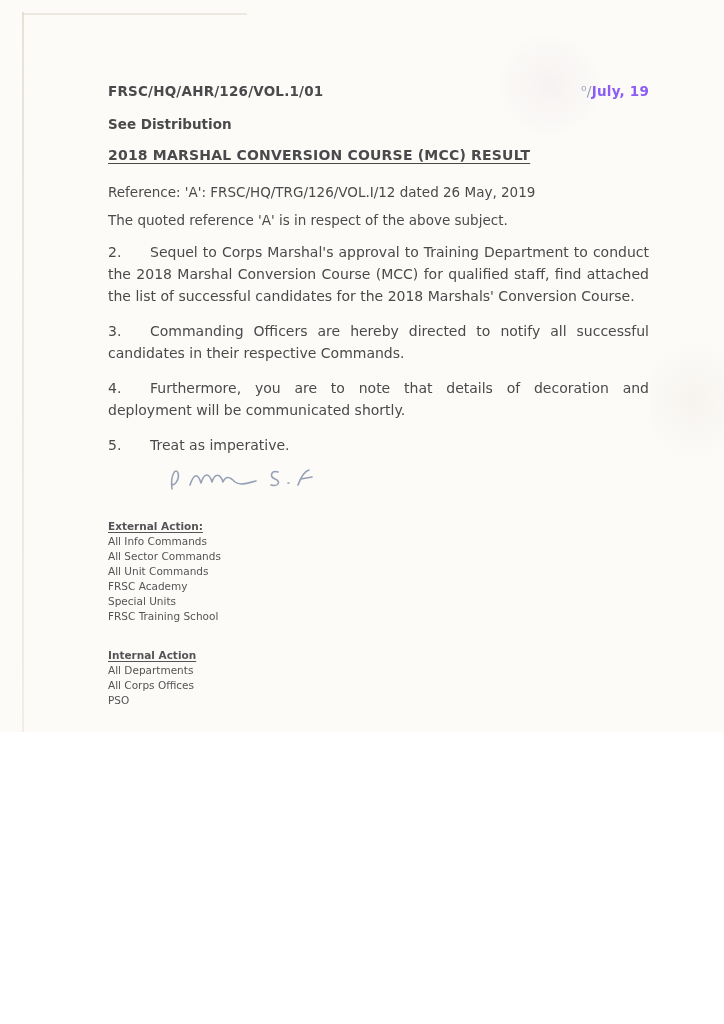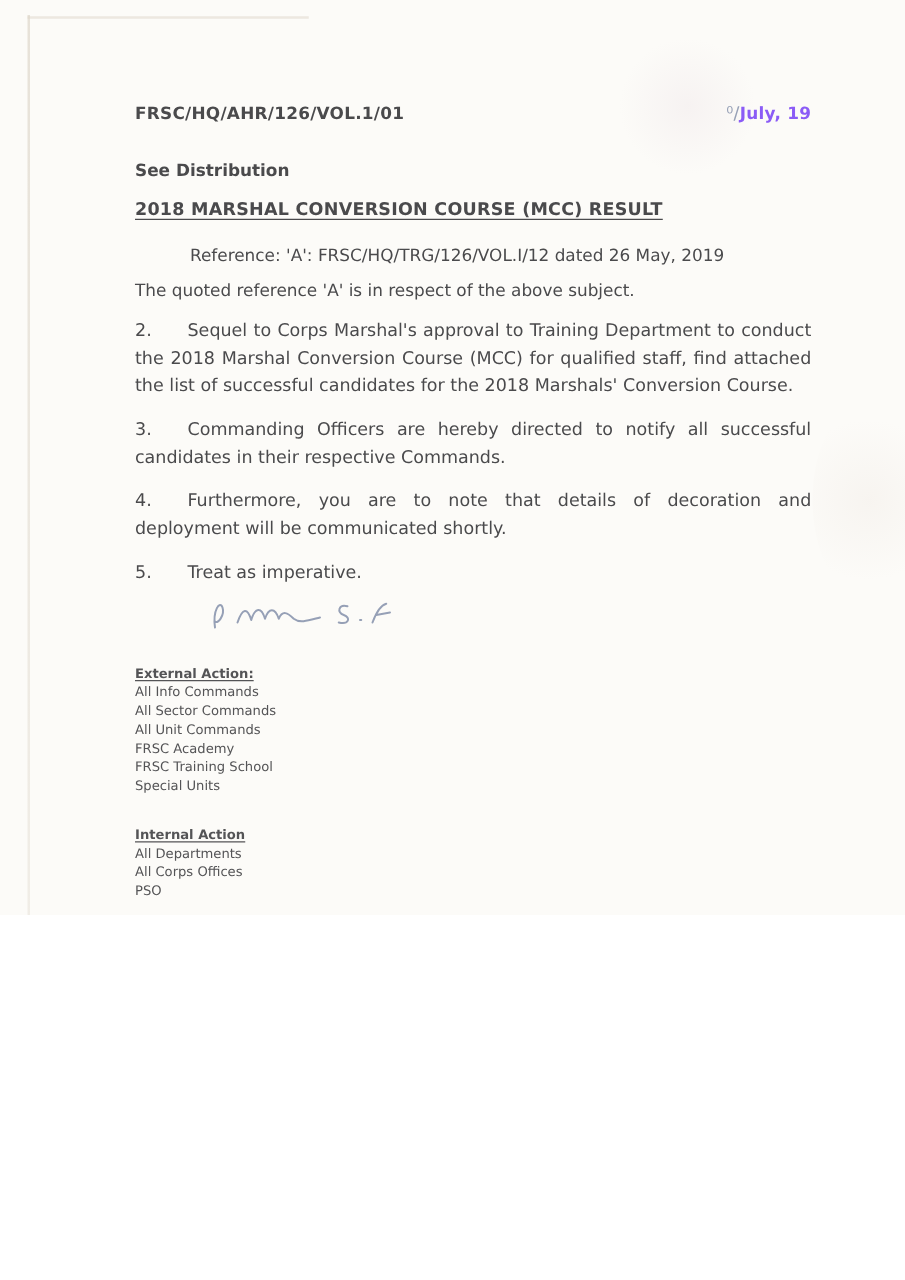--- a/index.html
+++ b/index.html
@@ -60,36 +60,35 @@
     letter-spacing: 0.2px;
   }
   .hand-mark {
     color: #96a0b6;
     font-weight: normal;
     font-size: 14px;
   }
   .date-text { color: #8b5cf6; }
 
   .see-dist {
-    margin-top: 30px;
+    margin-top: 17px;
     font-weight: bold;
     font-size: 13.5px;
   }
   .title {
     margin-top: 15px;
     font-weight: bold;
     font-size: 14px;
     letter-spacing: 0.2px;
     text-decoration: underline;
     text-underline-offset: 3px;
   }
   .ref-line {
     margin-top: 21px;
     font-size: 13.5px;
-    margin-left: 44px;
   }
   .intro {
     margin-top: 12px;
     font-size: 13.5px;
   }
   .para {
     margin: 0;
     margin-top: 13px;
     font-size: 14px;
     line-height: 22px;
@@ -168,22 +167,22 @@
     </div>
 
 
     <div class="dist-wrap">
         <div class="dist-section">
           <div class="dist-head">External Action:</div>
           <div class="dist-item">All Info Commands</div>
           <div class="dist-item">All Sector Commands</div>
           <div class="dist-item">All Unit Commands</div>
           <div class="dist-item">FRSC Academy</div>
+          <div class="dist-item">Special Units</div>
           <div class="dist-item">FRSC Training School</div>
-          <div class="dist-item">Special Units</div>
         </div>
         <div class="dist-section">
           <div class="dist-head">Internal Action</div>
           <div class="dist-item">All Departments</div>
           <div class="dist-item">All Corps Offices</div>
           <div class="dist-item">PSO</div>
         </div>
         <div class="dist-section">
           <div class="dist-head">Internal Info:</div>
           <div class="dist-item">CM</div>

